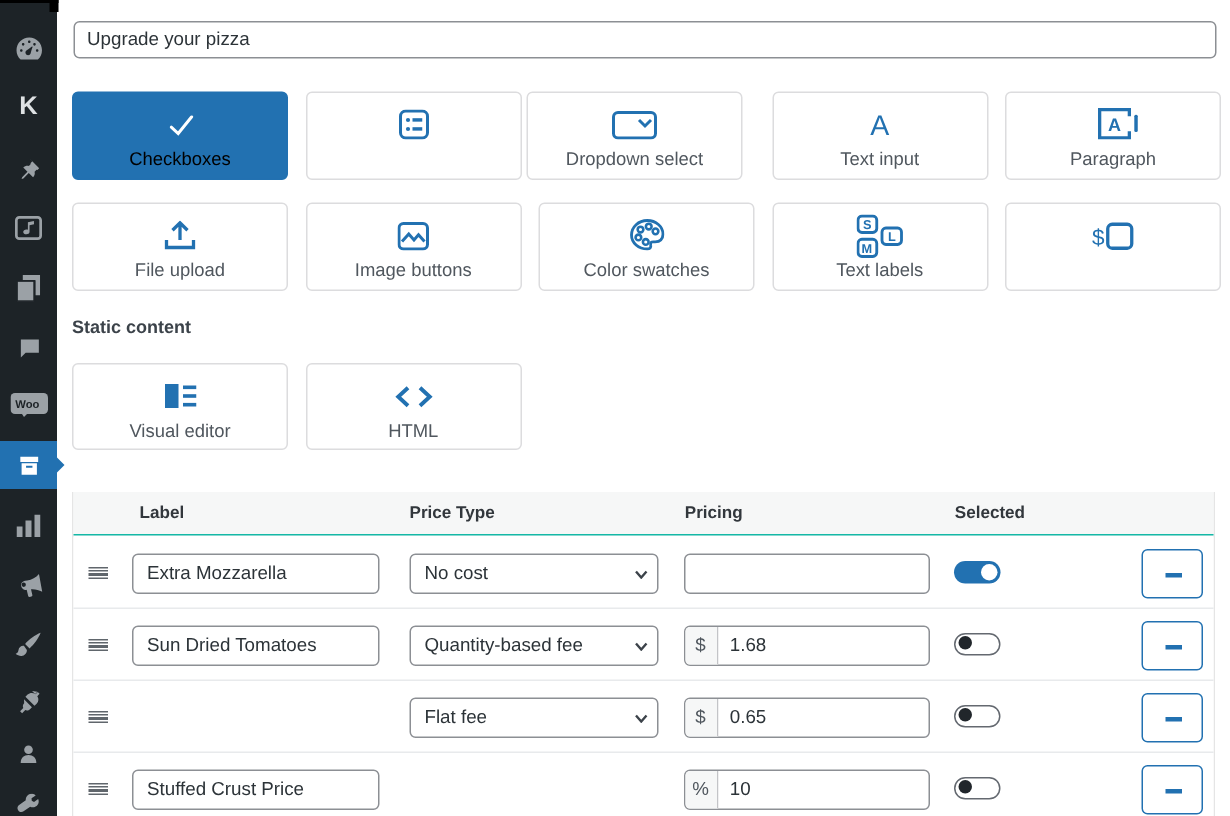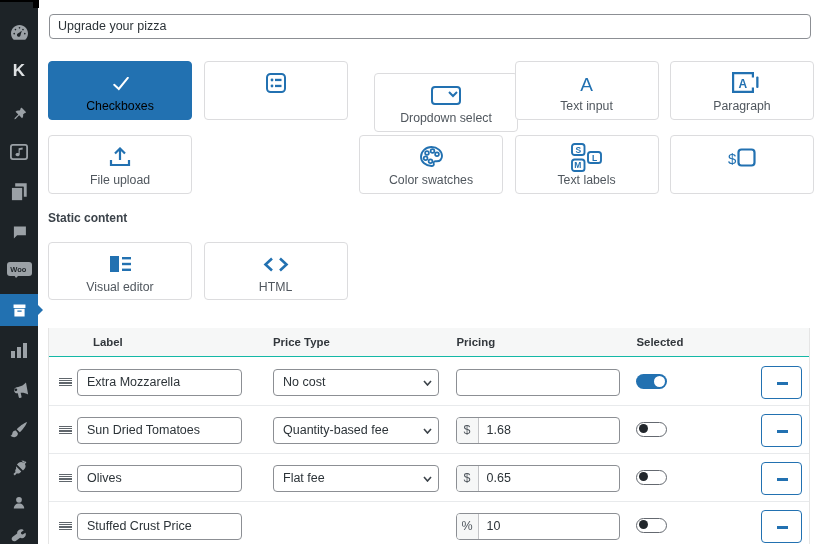--- a/index.html
+++ b/index.html
@@ -27,21 +27,21 @@
 #static-label { left:48px; top:211px; font-size:12px; font-weight:bold; color:#3c434a; }
 
 
 #table { left:48px; top:328px; width:762px; height:216px; background:#fff; border-left:1px solid #e5e5e5; border-right:1px solid #e5e5e5; }
 #thead { position:absolute; left:0; top:0; width:760px; height:29px; background:#f6f7f7; border-bottom:1px solid #14b8a6; }
 #thead div { position:absolute; top:0; height:29px; line-height:29px; font-size:11.4px; font-weight:bold; color:#32373c; }
 .trow { position:absolute; left:0; width:760px; height:48px; border-bottom:1px solid #e8eaec; background:#fff; }
 .handle { position:absolute; left:9.5px; top:20px; width:13px; height:8px; }
 .handle i { display:block; height:1.2px; background:#60666c; margin-bottom:1.3px; }
 .rinput { position:absolute; top:11px; height:27px; border:1px solid #8c8f94; border-radius:4px; background:#fff; font-size:12.5px; color:#2c3338; line-height:25px; padding-left:9px; }
-.lab { left:28px; width:165px; }
+.lab { left:39px; width:165px; }
 .sel2 { left:224px; width:165.5px; }
 .price-wrap { position:absolute; left:406.5px; top:11px; width:164.5px; height:27px; border:1px solid #8c8f94; border-radius:4px; background:#fff; font-size:12.5px; color:#2c3338; }
 .price-pre { position:absolute; left:0; top:0; width:22px; height:25px; background:#f6f7f7; border-right:1px solid #c3c4c7; border-radius:3px 0 0 3px; text-align:center; line-height:25px; color:#50575e; }
 .price-val { position:absolute; left:30px; top:0; height:25px; line-height:25px; }
 .chev { position:absolute; right:6px; top:10.5px; width:9px; height:6px; }
 .tog { position:absolute; left:587px; top:16px; width:31px; height:15px; border-radius:8px; }
 .tog.on { background:#2271b1; }
 .tog.on .knob { position:absolute; right:2px; top:2px; width:11px; height:11px; background:#fff; border-radius:50%; }
 .tog.off { background:#fff; border:1.4px solid #646970; }
 .tog.off .knob { position:absolute; left:1.6px; top:1.3px; width:9.6px; height:9.6px; background:#21262b; border-radius:50%; }
@@ -149,21 +149,21 @@
     <div class="ticon">
         <svg width="20" height="20" viewBox="0 0 20 20">
           <rect x="1" y="1" width="18" height="18" rx="3.5" fill="none" stroke="#2271b1" stroke-width="2"></rect>
           <circle cx="6" cy="7" r="1.4" fill="#2271b1"></circle>
           <circle cx="6" cy="13" r="1.4" fill="#2271b1"></circle>
           <rect x="9" y="5.8" width="6.5" height="2.3" fill="#2271b1"></rect>
           <rect x="9" y="11.8" width="6.5" height="2.3" fill="#2271b1"></rect>
         </svg>
       </div>
   </div>
-  <div class="tile" style="left:374px;top:61px;height:59px;margin-top:12px;">
+  <div class="tile" style="left:351px;top:61px;height:59px;">
     <div class="ticon">
         <svg width="30" height="19" viewBox="0 0 30 19">
           <rect x="1" y="1" width="28" height="17" rx="3" fill="none" stroke="#2271b1" stroke-width="2"></rect>
           <path d="M18 6 l4 4 4-4" stroke="#2271b1" stroke-width="2" fill="none"></path>
         </svg>
       </div>
     <div class="tlabel">Dropdown select</div>
   </div>
   <div class="tile" style="left:514.5px;top:61px;height:59px;">
     <div class="ticon">
@@ -183,20 +183,29 @@
   </div>
 
   <div class="tile" style="left:48px;top:135px;height:59px;">
     <div class="ticon">
         <svg width="22" height="20" viewBox="0 0 22 20">
           <path d="M11 13 V2 M6 6.5 L11 1.5 16 6.5" stroke="#2271b1" stroke-width="2.2" fill="none"></path>
           <path d="M2 13 v5 h18 v-5" stroke="#2271b1" stroke-width="2.2" fill="none"></path>
         </svg>
       </div>
     <div class="tlabel">File upload</div>
+  </div>
+  <div class="tile" style="left:203.5px;top:135px;height:59px;">
+    <div class="ticon">
+        <svg width="21" height="19" viewBox="0 0 21 19">
+          <rect x="1" y="1" width="19" height="17" rx="3" fill="none" stroke="#2271b1" stroke-width="2"></rect>
+          <path d="M3 13 l4.5-5 3.5 4 3-3.5 4 4.5" stroke="#2271b1" stroke-width="2" fill="none"></path>
+        </svg>
+      </div>
+    <div class="tlabel">Image buttons</div>
   </div>
   <div class="tile" style="left:359px;top:135px;height:59px;">
     <div class="ticon">
         <svg width="23" height="21" viewBox="0 0 23 21">
           <path d="M11.5 1C5.7 1 1 5.3 1 10.7 1 16 5.7 20 11.5 20c1.8 0 2.6-1 2.3-2.2-.2-.9-.2-1.8.5-2.4.8-.7 4.2.8 6.2-1.4 1-1.1 1.5-2.4 1.5-3.9C22 5 17.3 1 11.5 1z" fill="none" stroke="#2271b1" stroke-width="1.9"></path>
           <circle cx="7" cy="7" r="1.9" fill="none" stroke="#2271b1" stroke-width="1.7"></circle>
           <circle cx="12.5" cy="5" r="1.9" fill="none" stroke="#2271b1" stroke-width="1.7"></circle>
           <circle cx="17" cy="8.2" r="1.9" fill="none" stroke="#2271b1" stroke-width="1.7"></circle>
           <circle cx="5.6" cy="12.3" r="1.9" fill="none" stroke="#2271b1" stroke-width="1.7"></circle>
           <circle cx="10.5" cy="15.3" r="1.9" fill="none" stroke="#2271b1" stroke-width="1.7"></circle>
@@ -296,21 +305,20 @@
           <i></i>
         </div>
     </div>
     <div class="trow" style="top:125.5px;">
       <div class="handle">
           <i></i>
           <i></i>
           <i></i>
           <i></i>
         </div>
-      <div class="rinput lab">Olives</div>
       <div class="rinput sel2">Flat fee<svg class="chev" viewBox="0 0 9 6">
             <path d="M1 1 l3.5 4 L8 1" stroke="#3c434a" stroke-width="1.6" fill="none"></path>
           </svg></div>
       <div class="price-wrap">
           <span class="price-pre">$</span>
           <span class="price-val">0.65</span>
         </div>
       <div class="tog off">
           <span class="knob"></span>
         </div>

